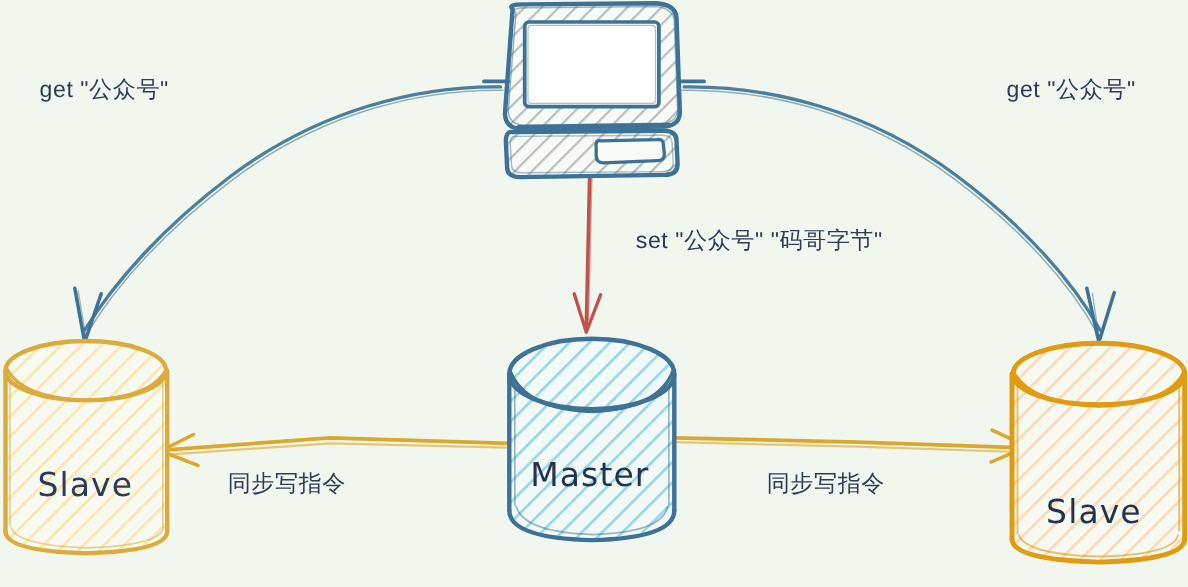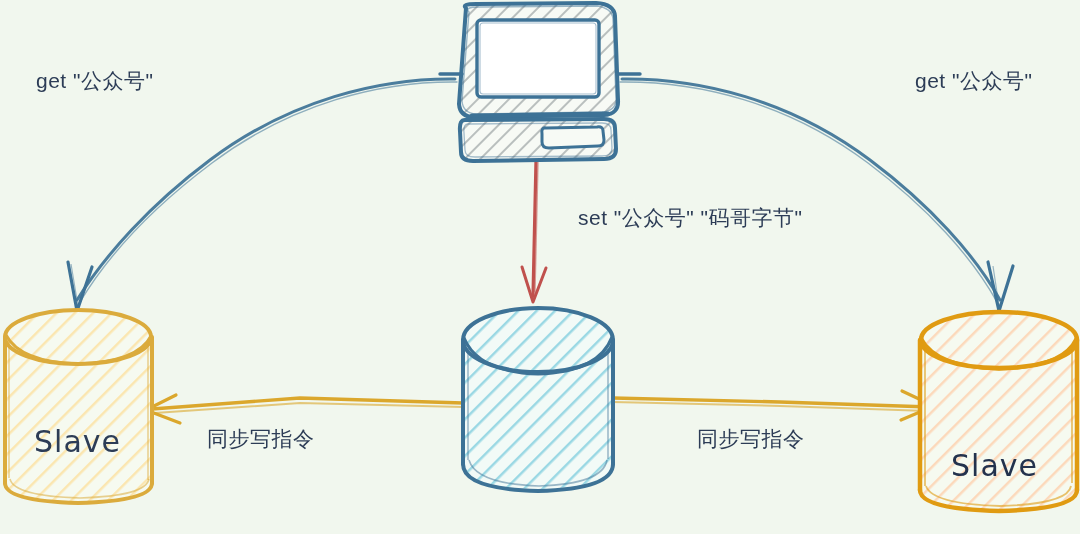--- a/index.html
+++ b/index.html
@@ -150,14 +150,15 @@
   </svg>
 
   <div class="lbl" id="lbl-get-left">get "公众号"</div>
   <div class="lbl" id="lbl-get-right">get "公众号"</div>
   <div class="lbl" id="lbl-set">set "公众号" "码哥字节"</div>
   <div class="lbl" id="lbl-sync-left">同步写指令</div>
   <div class="lbl" id="lbl-sync-right">同步写指令</div>
 
   <div class="node-lbl" id="lbl-slave-left">Slave</div>
   <div class="node-lbl" id="lbl-slave-right">Slave</div>
+  <div class="node-lbl" id="lbl-master">Master</div>
 
 </div>
 
 </body></html>

